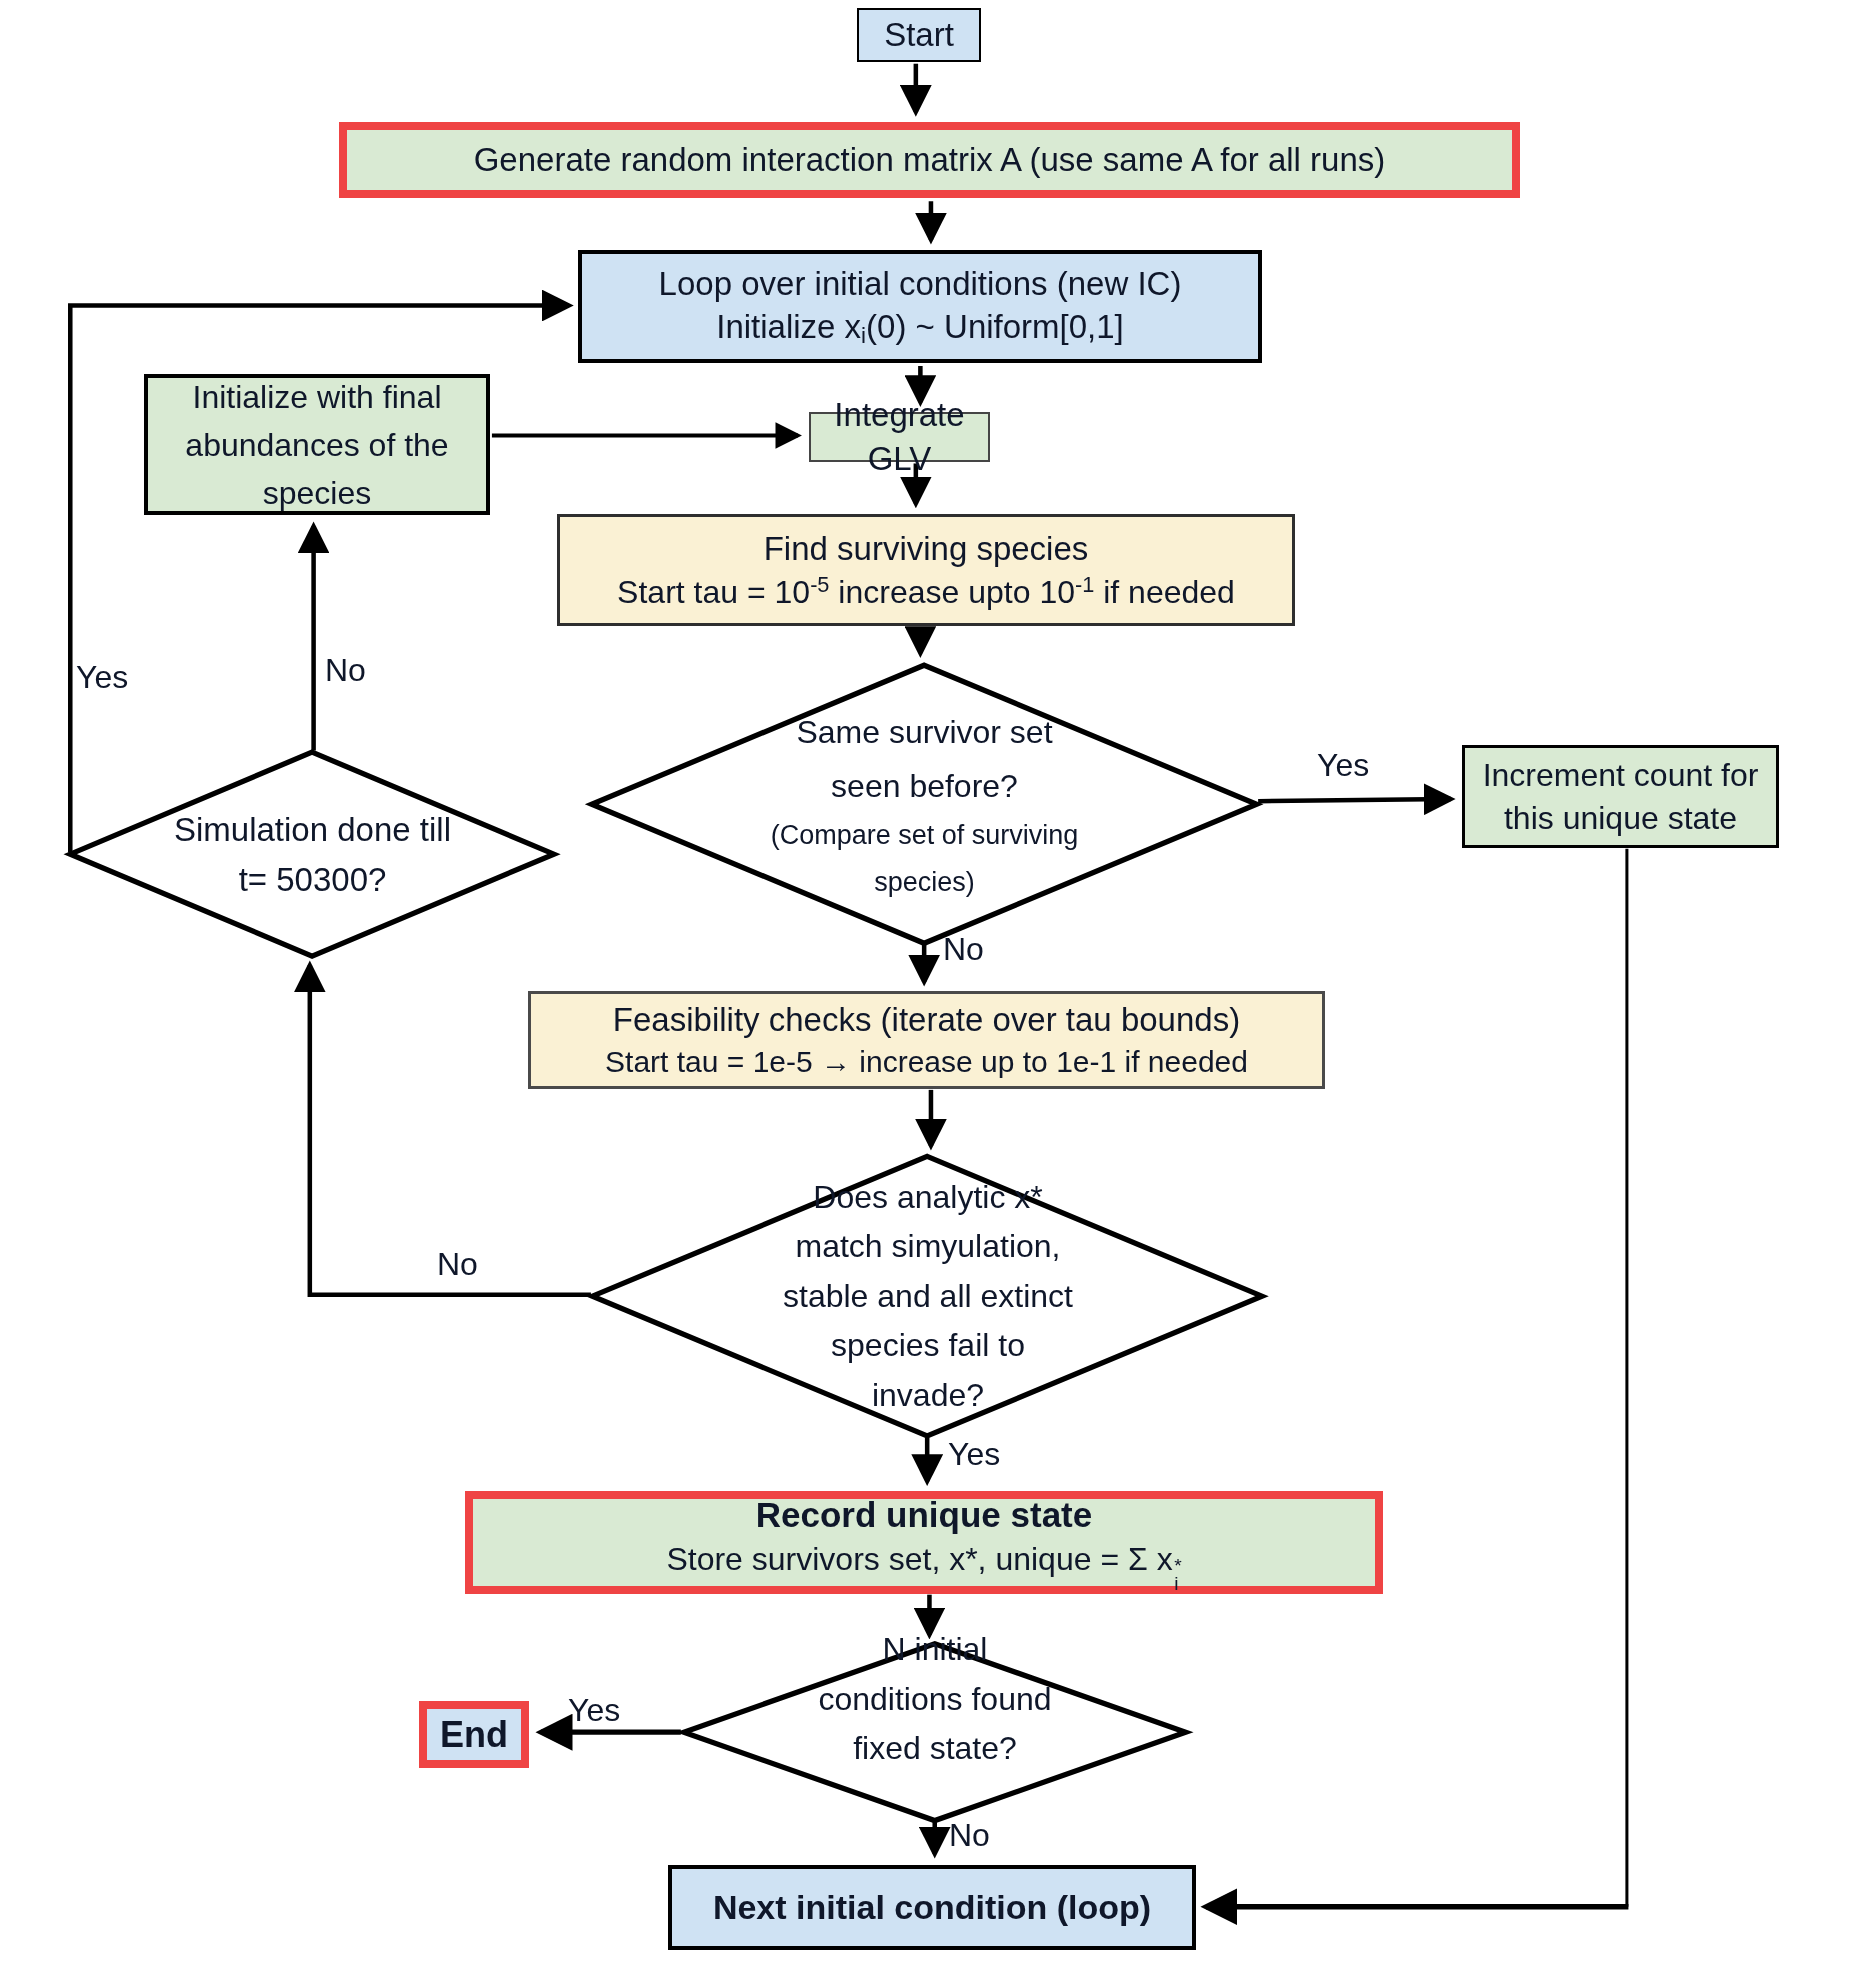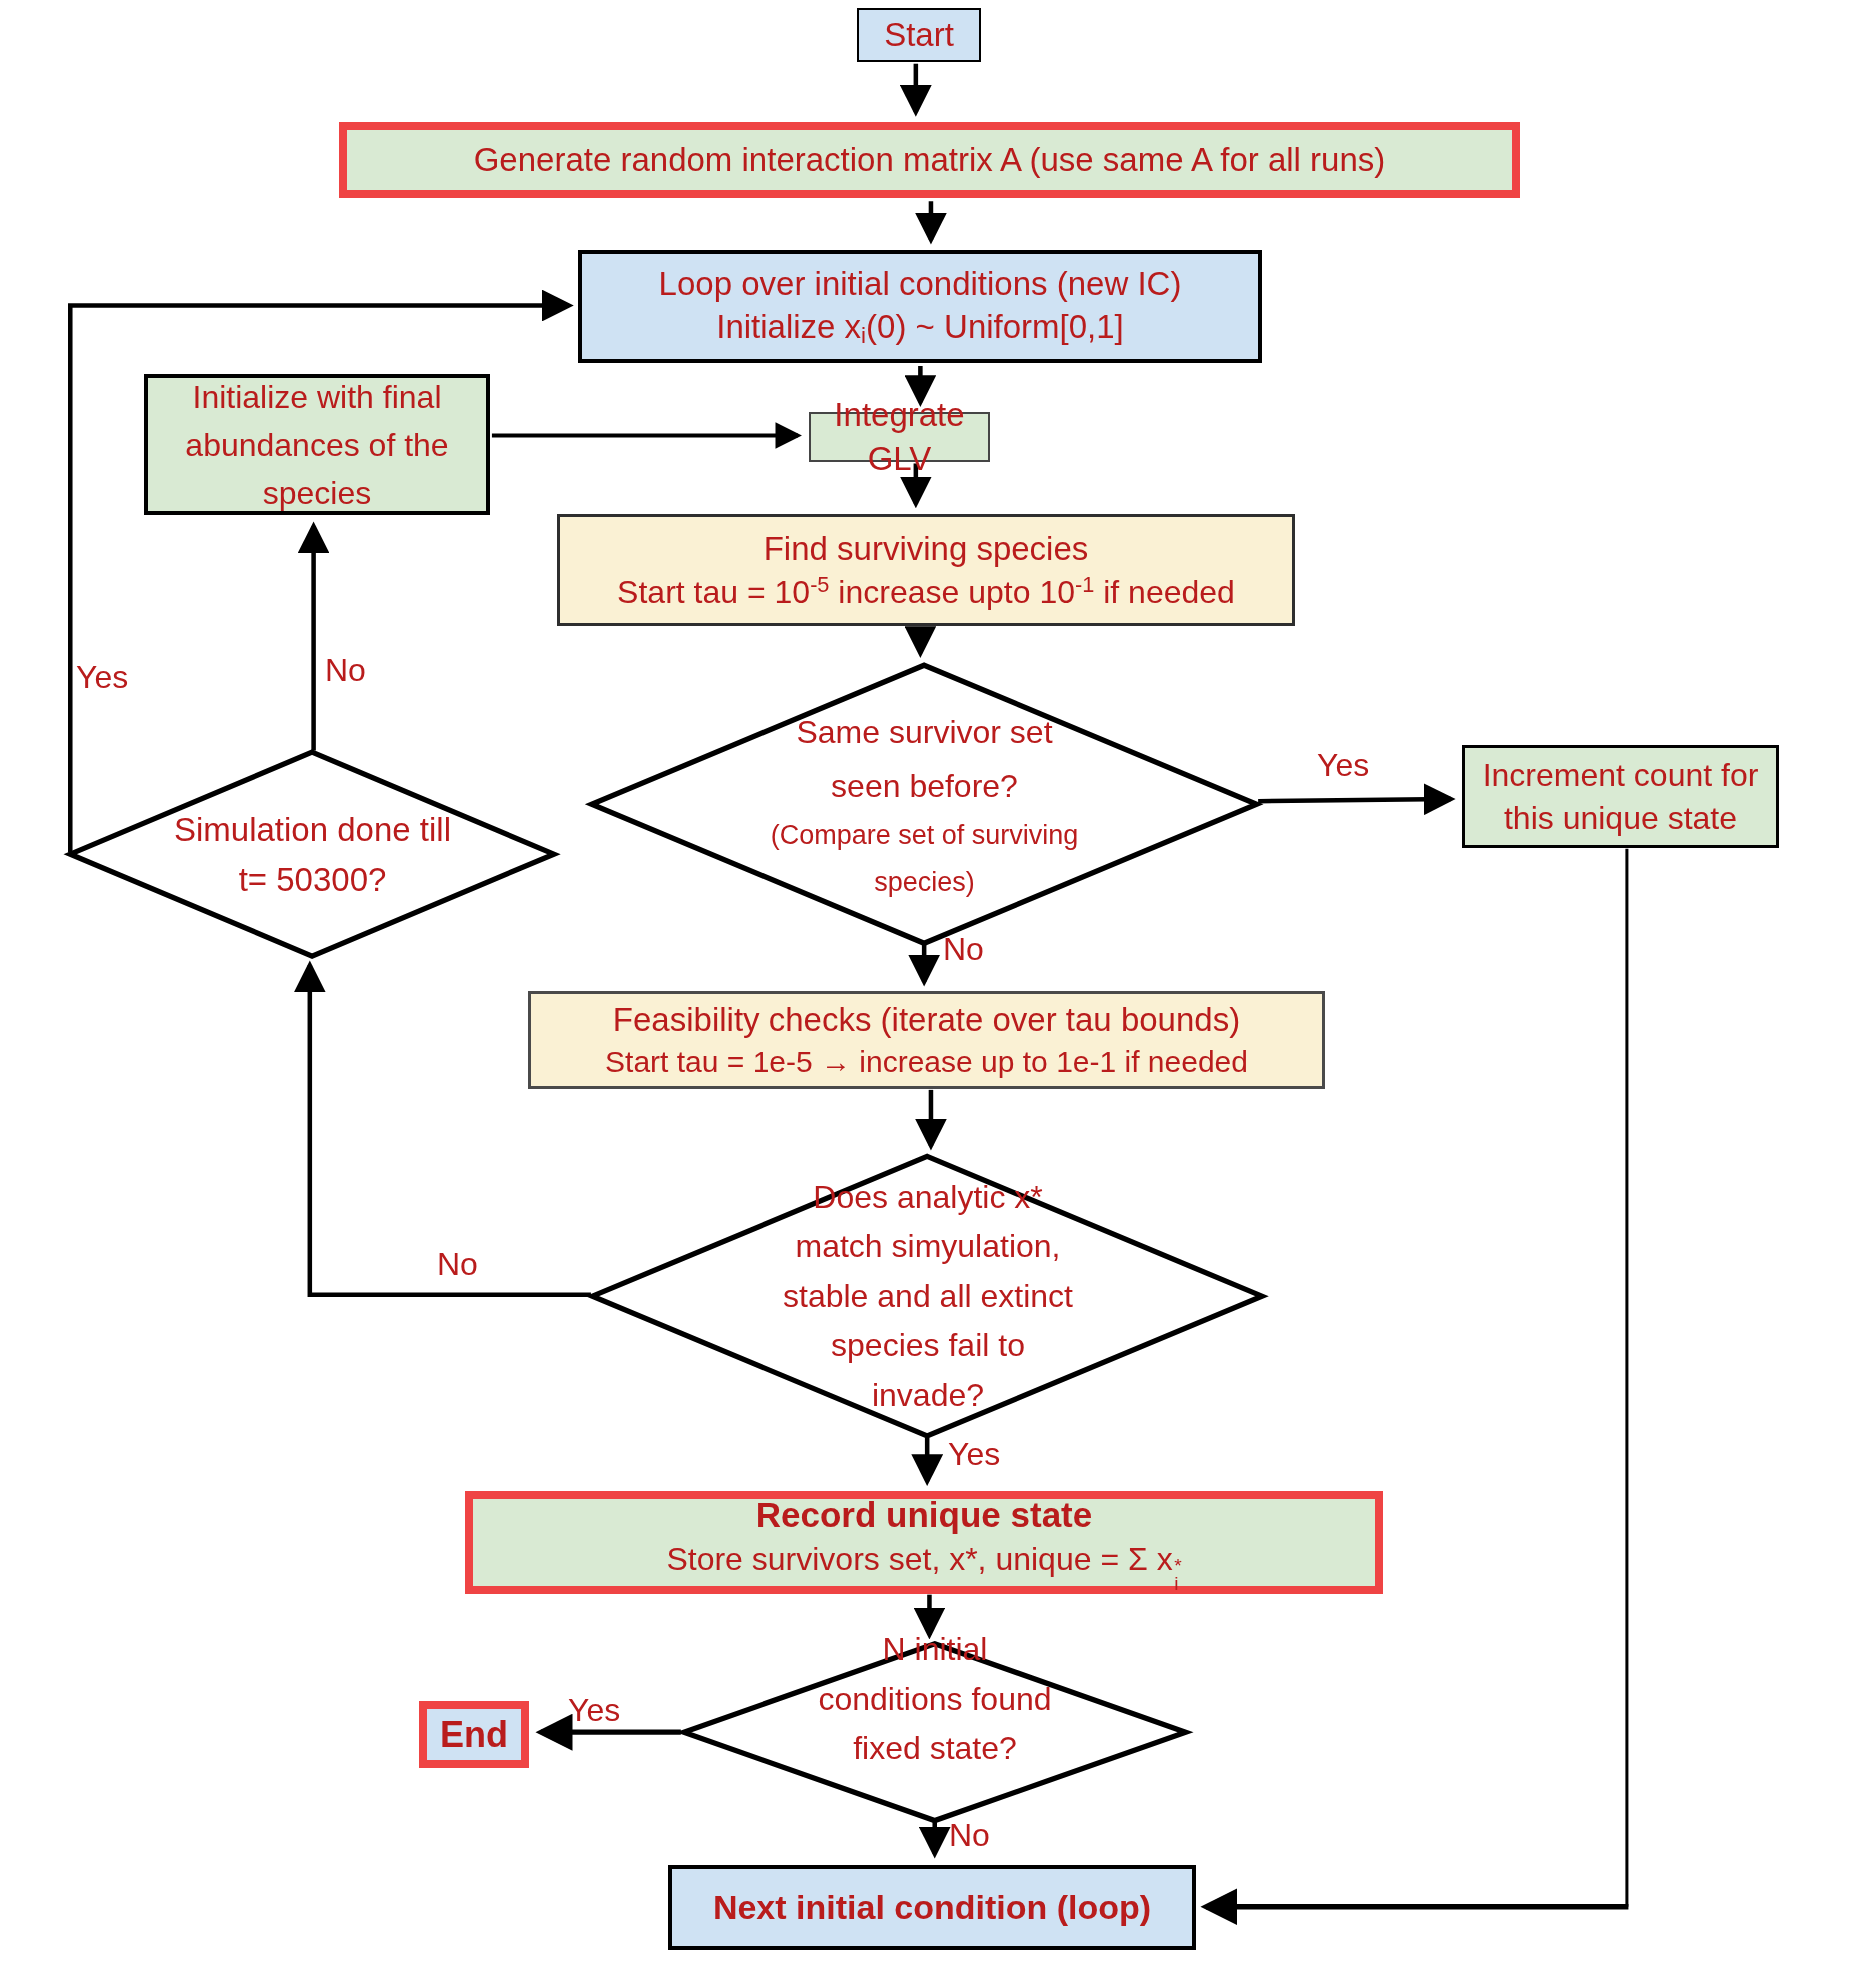--- a/index.html
+++ b/index.html
@@ -1,21 +1,21 @@
 <!DOCTYPE html>
 <html style="font-size:12px"><head>
 <meta charset="utf-8">
 <style>
   html,body{margin:0;padding:0;background:#ffffff;}
   #canvas{
     position:relative;
     width:1874px;height:1975px;
     background:#ffffff;
     font-family:"Liberation Sans", sans-serif;
-    color:#b91c1c;
+    color:#0f172a;
     overflow:hidden;
   }
   svg.overlay{position:absolute;left:0;top:0;z-index:1;}
   .box{
     position:absolute;z-index:2;
     display:flex;flex-direction:column;justify-content:center;align-items:center;
     text-align:center;box-sizing:border-box;line-height:1.32;
   }
   .blue{background:#cfe2f3;}
   .green{background:#d9ead3;}

